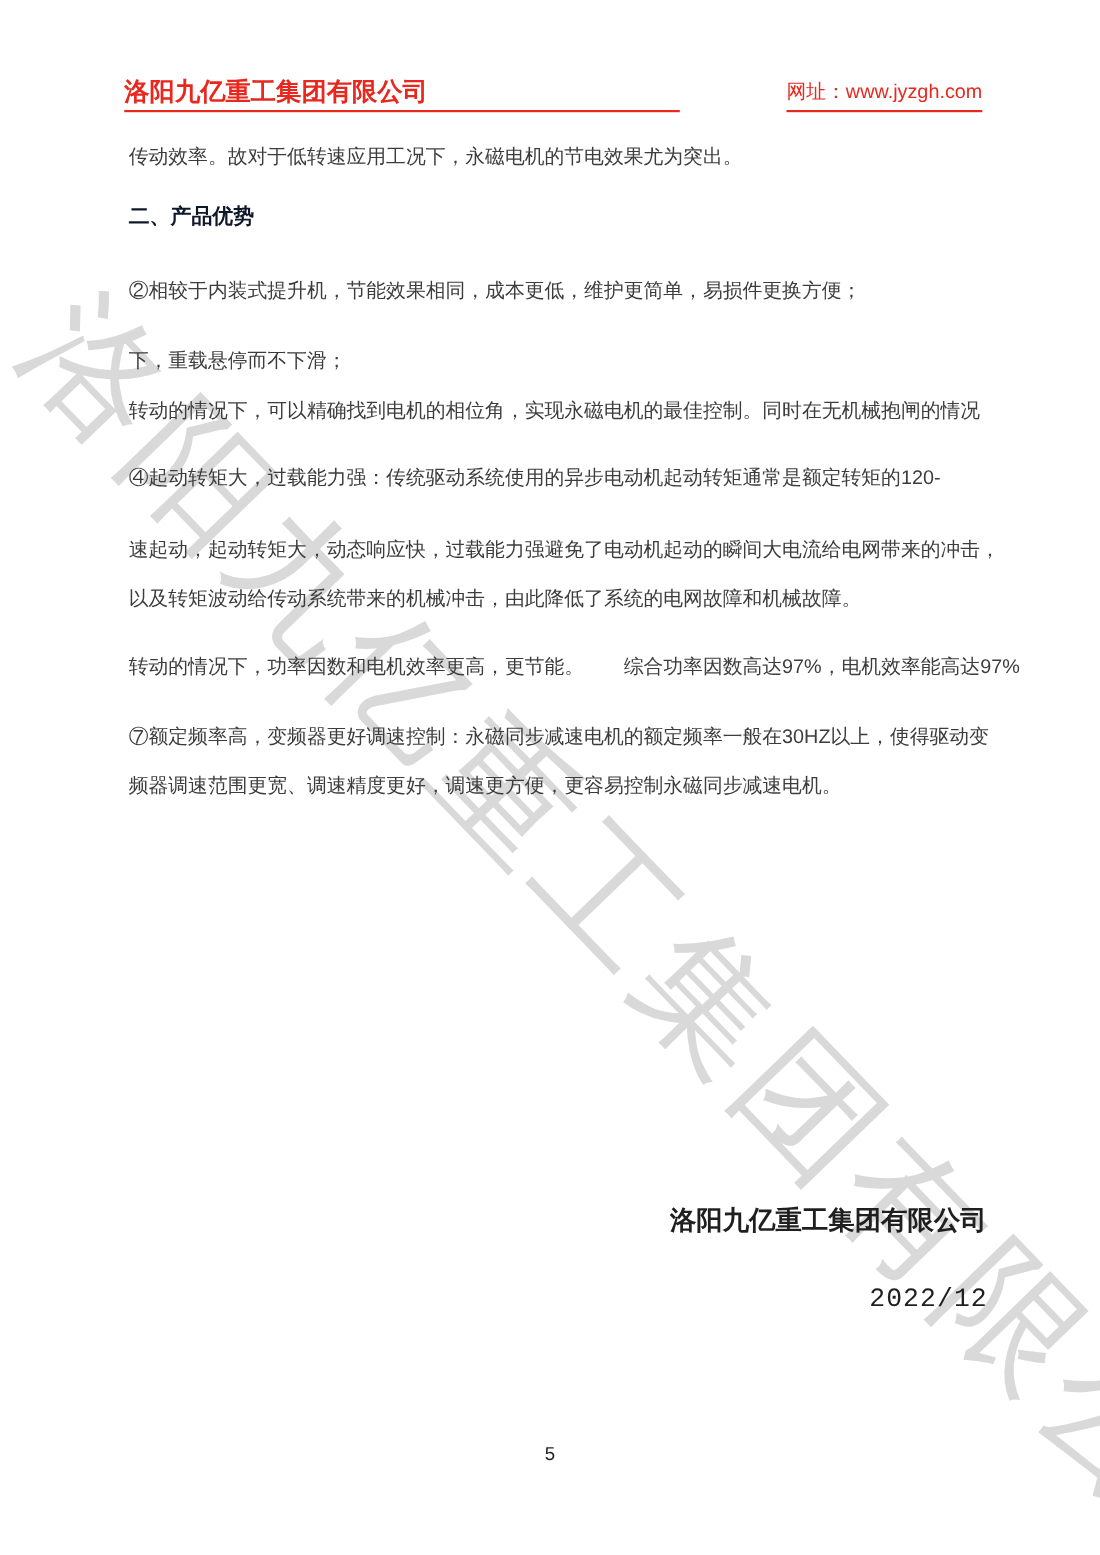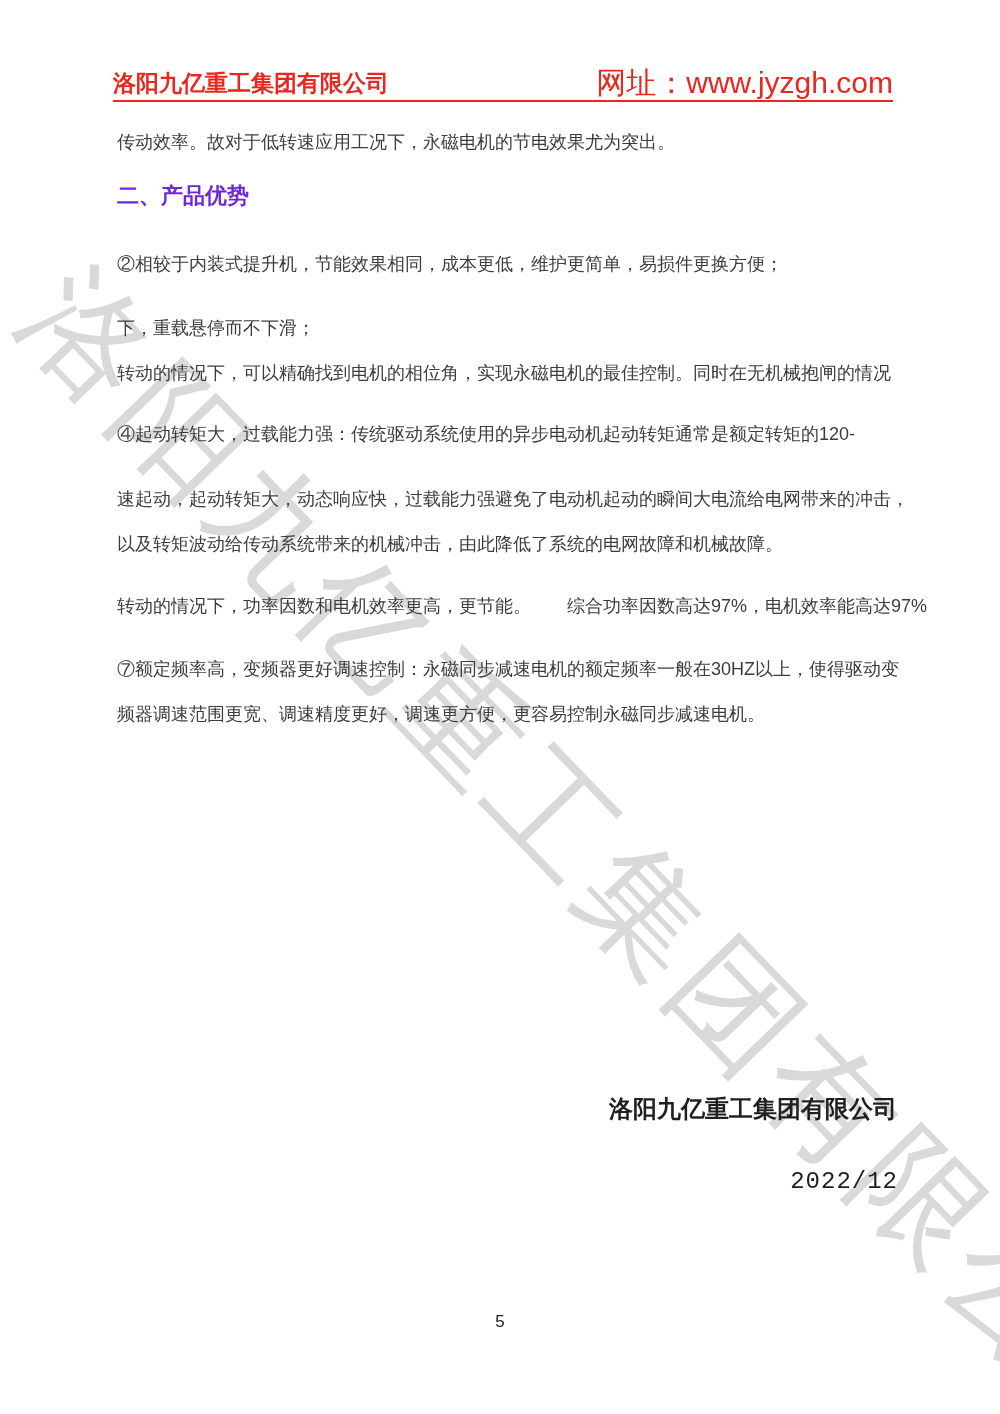--- a/index.html
+++ b/index.html
@@ -41,21 +41,21 @@
     width:505px;
     font-size:23px;
     font-weight:bold;
     color:#e8281e;
     line-height:34px;
     border-bottom:2px solid #e8281e;
     white-space:nowrap;
   }
   .hdr-right {
     display:inline-block;
-    font-size:30px;
+    font-size:18px;
     font-weight:normal;
     color:#e8281e;
     line-height:34px;
     border-bottom:2px solid #e8281e;
     white-space:nowrap;
   }
 
   
   .content {
     position:absolute;
@@ -67,27 +67,26 @@
   .para { margin:0; padding:0; }
   .line {
     display:block;
     line-height:45px;
     height:45px;
     white-space:nowrap;
   }
   .indent { padding-left:36px; }
   .heading {
     margin:10px 0 0 0;
-    font-size:22px;
+    font-size:19px;
     font-weight:bold;
     line-height:45px;
     height:45px;
-    color:#6d28d9;
+    color:#0f172a;
     white-space:nowrap;
-    font-family:Liberation Mono, monospace;
   }
   .item-1 { margin-top:18px; }
   .item-2 { margin-top:22px; }
   .item-3 { margin-top:19px; }
   .item-4 { margin-top:16px; }
   .item-5 { margin-top:20px; }
   .item-6 { margin-top:17px; }
   .item-7 { margin-top:18px; }
 
   

